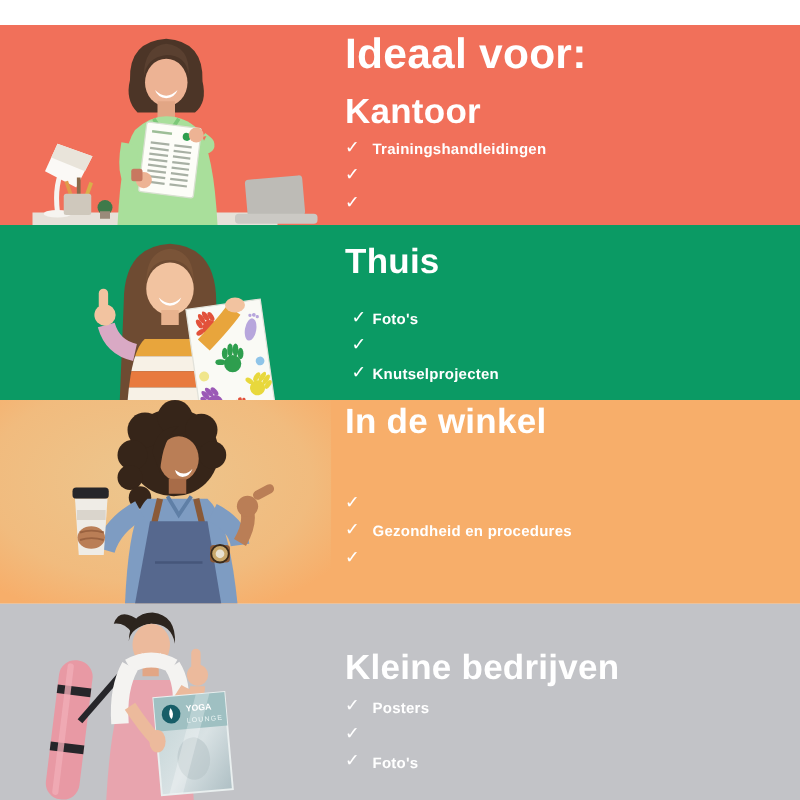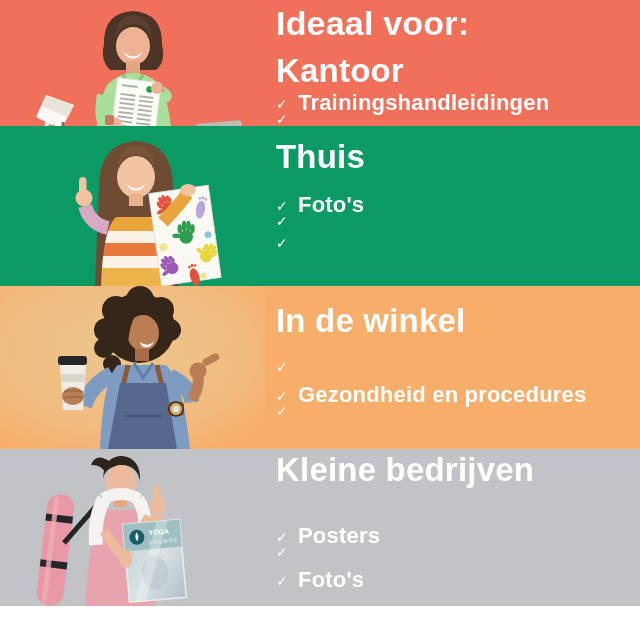--- a/index.html
+++ b/index.html
@@ -3,40 +3,40 @@
 <meta charset="utf-8">
 <style>
   html,body{margin:0;padding:0;}
   body{
     width:640px;height:640px;overflow:hidden;
     font-family:"Liberation Sans","DejaVu Sans",sans-serif;
     -webkit-font-smoothing:antialiased;
   }
   .page{position:relative;width:640px;height:640px;}
   .section{position:relative;width:640px;overflow:hidden;}
-  .s1{height:126px;}
-  .s2{height:160px;}
+  .s1{height:160px;margin-top:20px;}
+  .s2{height:140px;text-align:center;}
   .s3{height:163px;}
   .s4{height:157px;}
   .photo{position:absolute;left:0;top:0;}
   .page-title{
     position:absolute;left:276px;top:4px;margin:0;
     font-size:34px;font-weight:700;color:#fff;letter-spacing:.2px;
   }
   .heading{
     position:absolute;left:276px;margin:0;
-    font-size:33px;font-weight:700;color:#fff;letter-spacing:.2px;line-height:1.05;
+    font-size:28px;font-weight:700;color:#fff;letter-spacing:.2px;line-height:1.05;
   }
   .checklist{position:absolute;left:276px;margin:0;padding:0;list-style:none;}
   .checklist .row{display:flex;align-items:baseline;height:22px;}
   .chk{
     width:22px;flex:0 0 22px;font-size:14px;font-weight:700;color:#fff;
     transform:translateY(-1px);
   }
-  .itm{font-size:22px;font-weight:700;color:#fff;letter-spacing:.2px;white-space:nowrap;}
+  .itm{font-size:12px;font-weight:700;color:#fff;letter-spacing:.2px;white-space:nowrap;}
   svg{display:block;}
   svg text{font-family:"Liberation Sans","DejaVu Sans",sans-serif;}
 </style>
 </head>
 <body>
 
 <div class="page">
 
   <div class="section s1" style="background: rgb(241, 112, 90);">
     <svg class="photo" width="260" height="160" viewBox="0 0 260 160">
@@ -182,20 +182,21 @@
     <ul class="checklist" style="top:66px">
       <li class="row">
         <span class="chk">✓</span>
         <span class="itm">Foto's</span>
       </li>
       <li class="row">
         <span class="chk">✓</span>
       </li>
       <li class="row">
         <span class="chk">✓</span>
+        <span class="itm">Knutselprojecten</span>
       </li>
     </ul>
   </div>
 
   <div class="section s3" style="background: rgb(247, 174, 106);">
     <svg class="photo" width="265" height="163" viewBox="0 0 265 163">
       <defs>
         <radialGradient id="tanGlow" cx="45%" cy="40%" r="70%">
           <stop offset="0%" stop-color="#ECC68E"></stop>
           <stop offset="70%" stop-color="#ECC68E" stop-opacity="0.55"></stop>
@@ -243,21 +244,21 @@
         <circle cx="198" cy="85" r="8.5" fill="#BA7E56"></circle>
         <rect x="203" y="74" width="18" height="7.5" rx="3.7" fill="#BA7E56" transform="rotate(-28 203 78)"></rect>
       </g>
 
       <g>
         <rect x="168" y="116" width="16" height="14" rx="3" fill="#8A5A38"></rect>
         <circle cx="176" cy="123" r="7" fill="#C9A86B" stroke="#3A2A1A" stroke-width="1.5"></circle>
         <circle cx="176" cy="123" r="3.5" fill="#E8E2D2"></circle>
       </g>
     </svg>
-    <h2 class="heading" style="top:18px">In de winkel</h2>
+    <h2 class="heading" style="top:2px">In de winkel</h2>
     <ul class="checklist" style="top:74px">
       <li class="row">
         <span class="chk">✓</span>
       </li>
       <li class="row">
         <span class="chk">✓</span>
         <span class="itm">Gezondheid en procedures</span>
       </li>
       <li class="row">
         <span class="chk">✓</span>
@@ -310,21 +311,21 @@
         <path d="M139 82 Q136 87 139 91 Q142 87 139 82" fill="#FFFFFF"></path>
         <text x="151" y="86" font-size="7" font-weight="bold" fill="#FFFFFF">YOGA</text>
         <text x="151" y="95" font-size="5.5" letter-spacing="1" fill="#EAF4F4">LOUNGE</text>
         <ellipse cx="154" cy="124" rx="13" ry="17" fill="#B8C4C8" opacity="0.6"></ellipse>
         <polygon points="132,151 160,73 171,73 143,151" fill="#FFFFFF" opacity="0.28"></polygon>
       </g>
 
       <path d="M104 82 Q116 100 124 108" stroke="#ECBA9C" stroke-width="10" fill="none"></path>
       <ellipse cx="126" cy="110" rx="6.5" ry="9" fill="#ECBA9C"></ellipse>
     </svg>
-    <h2 class="heading" style="top:4px">Kleine bedrijven</h2>
+    <h2 class="heading" style="top:36px">Kleine bedrijven</h2>
     <ul class="checklist" style="top:74px">
       <li class="row">
         <span class="chk">✓</span>
         <span class="itm">Posters</span>
       </li>
       <li class="row">
         <span class="chk">✓</span>
       </li>
       <li class="row">
         <span class="chk">✓</span>

